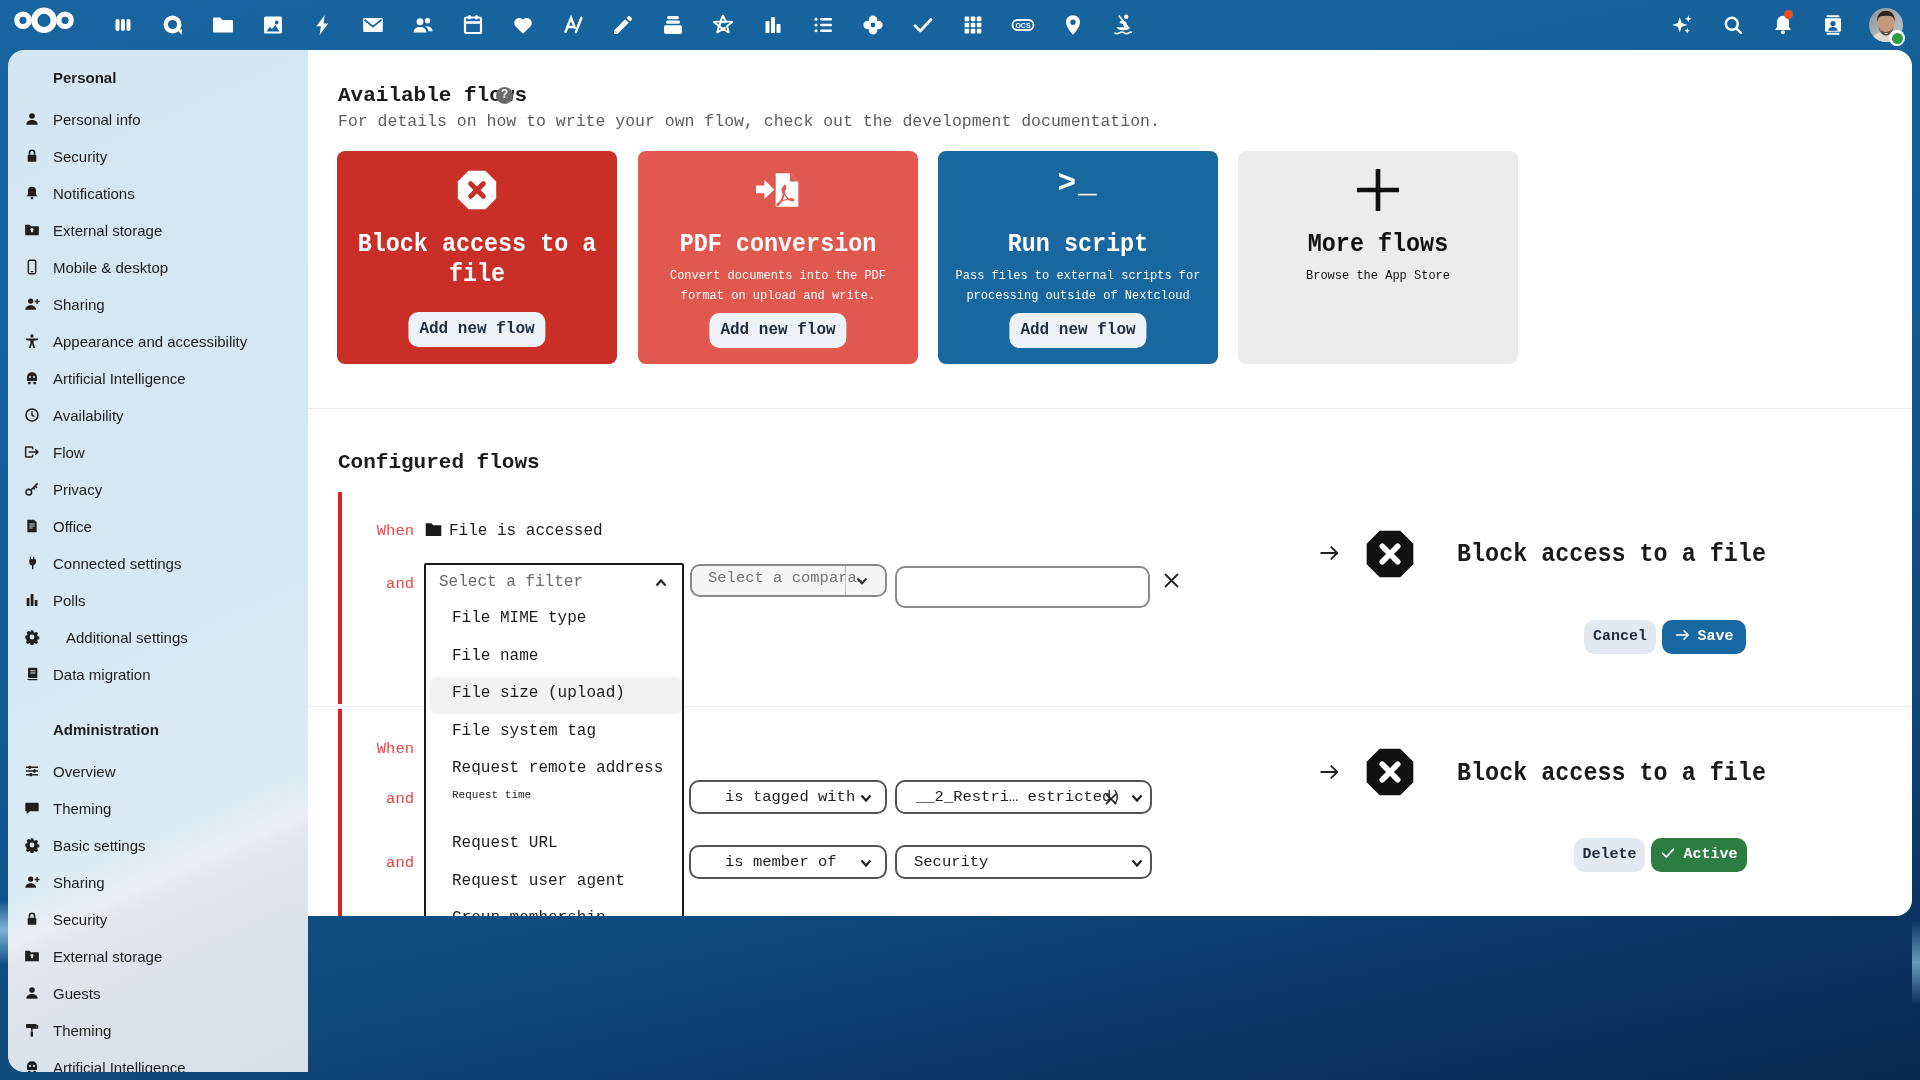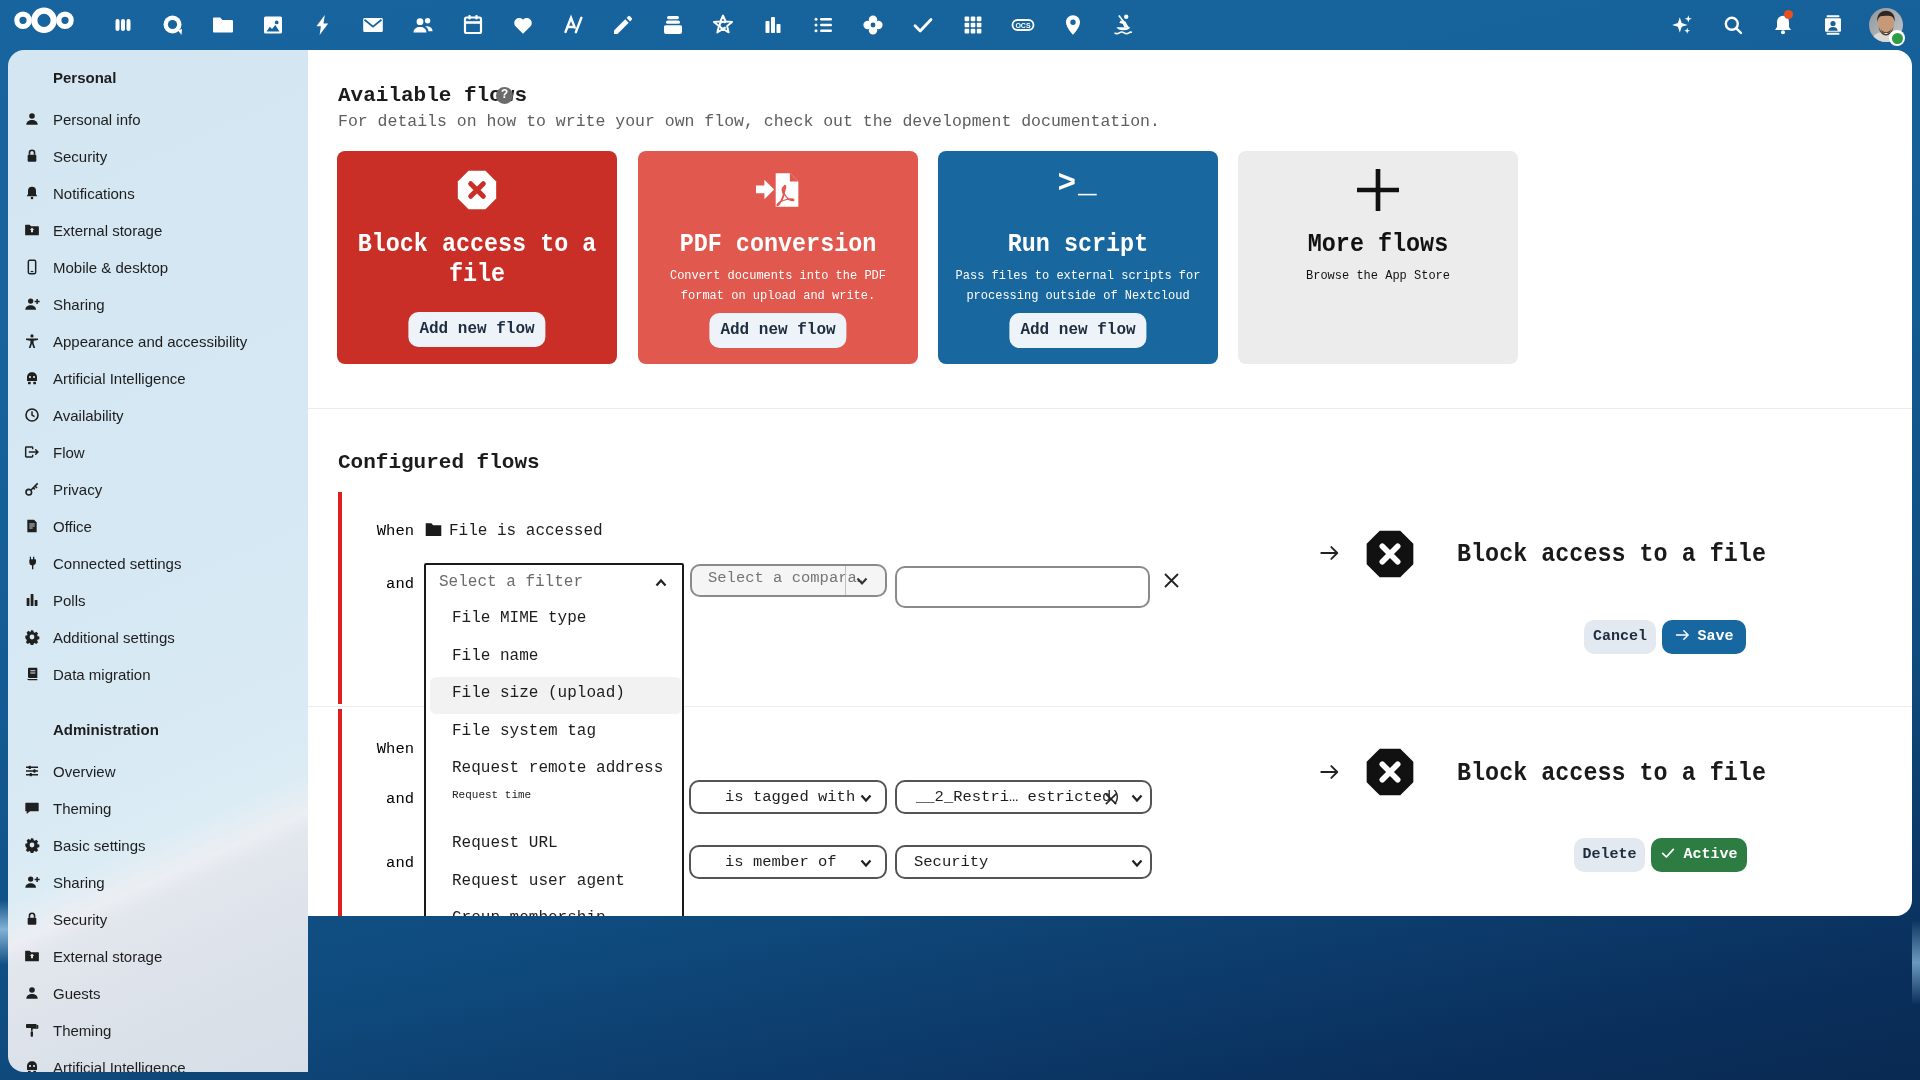--- a/index.html
+++ b/index.html
@@ -29,21 +29,21 @@
 }
 .h2 { position:absolute; font-size:21px; font-weight:bold; color:#1b1b1b; }
 .sub { position:absolute; font-size:16.5px; color:#5e5e5e; }
 .card { position:absolute; top:101px; width:280px; height:213px; border-radius:8px; text-align:center; color:#fff; }
 .ctitle { position:absolute; width:100%; top:78px; font-size:26px; font-weight:bold; transform:scaleX(0.9); }
 .cdesc  { position:absolute; width:100%; top:115px; font-size:12px; line-height:20px; }
 .cbtn { position:absolute; left:50%; transform:translateX(-50%); top:161px; height:35px; line-height:35px;
   padding:0 11px; background:#eef3f9; color:#1d2c3e; font-size:16px; font-weight:bold; border-radius:10px; white-space:nowrap;}
 .divider { position:absolute; left:0; width:1604px; height:1px; background:#ececec; }
 .redbar { position:absolute; left:30px; width:4px; background:#de1f1f; }
-.glabel { position:absolute; font-size:15.5px; color:#000000; text-align:right; width:60px; }
+.glabel { position:absolute; font-size:15.5px; color:#ef4444; text-align:right; width:60px; }
 .sel { position:absolute; height:34px; border:2px solid #545454; border-radius:10px; background:#fff;
   font-size:15.5px; color:#1d1d1d; line-height:30px; padding-left:34px; }
 .chev { position:absolute; width:14px; height:14px; }
 .flowname { position:absolute; font-size:26px; font-weight:bold; color:#1a1a1a; transform:scaleX(0.9); transform-origin:0 50%; }
 .btn { position:absolute; height:34px; line-height:34px; border-radius:10px; font-size:15px; font-weight:bold; text-align:center; }
 .btn.light { background:#e3e9f0; color:#1d2c3e; }
 </style>
 </head>
 <body>
 
@@ -344,21 +344,21 @@
 <div class="nav" style="top:538px;">
       <svg viewBox="0 0 24 24">
         <g fill="#1f1f1f">
           <rect x="4" y="9" width="4.2" height="12" rx="0.8"></rect>
           <rect x="10" y="3" width="4.2" height="18" rx="0.8"></rect>
           <rect x="16" y="12" width="4.2" height="9" rx="0.8"></rect>
         </g>
       </svg>
       <span>Polls</span>
     </div>
-<div class="nav" style="top:575px;">
+<div class="nav" style="top:575px;gap:13px;">
       <svg viewBox="0 0 24 24">
         <path fill="#1f1f1f" d="M12 2l2 .3.5 2.6 1.7.7 2.2-1.5 2.8 2.8-1.5 2.2.7 1.7 2.6.5v4l-2.6.5-.7 1.7 1.5 2.2-2.8 2.8-2.2-1.5-1.7.7-.5 2.6h-4l-.5-2.6-1.7-.7-2.2 1.5-2.8-2.8 1.5-2.2-.7-1.7L2 14v-4l2.6-.5.7-1.7L3.8 5.6l2.8-2.8 2.2 1.5 1.7-.7L11 1z"></path>
         <circle cx="12" cy="12" r="3.6" fill="#d8e8f2"></circle>
       </svg>
       <span>Additional settings</span>
     </div>
 <div class="nav" style="top:612px;">
       <svg viewBox="0 0 24 24">
         <g fill="#1f1f1f">
           <path d="M6.5 2.5H19a1 1 0 0 1 1 1V18h-12a2 2 0 0 1-2-2V4a1.5 1.5 0 0 1 1.5-1.5z"></path>

